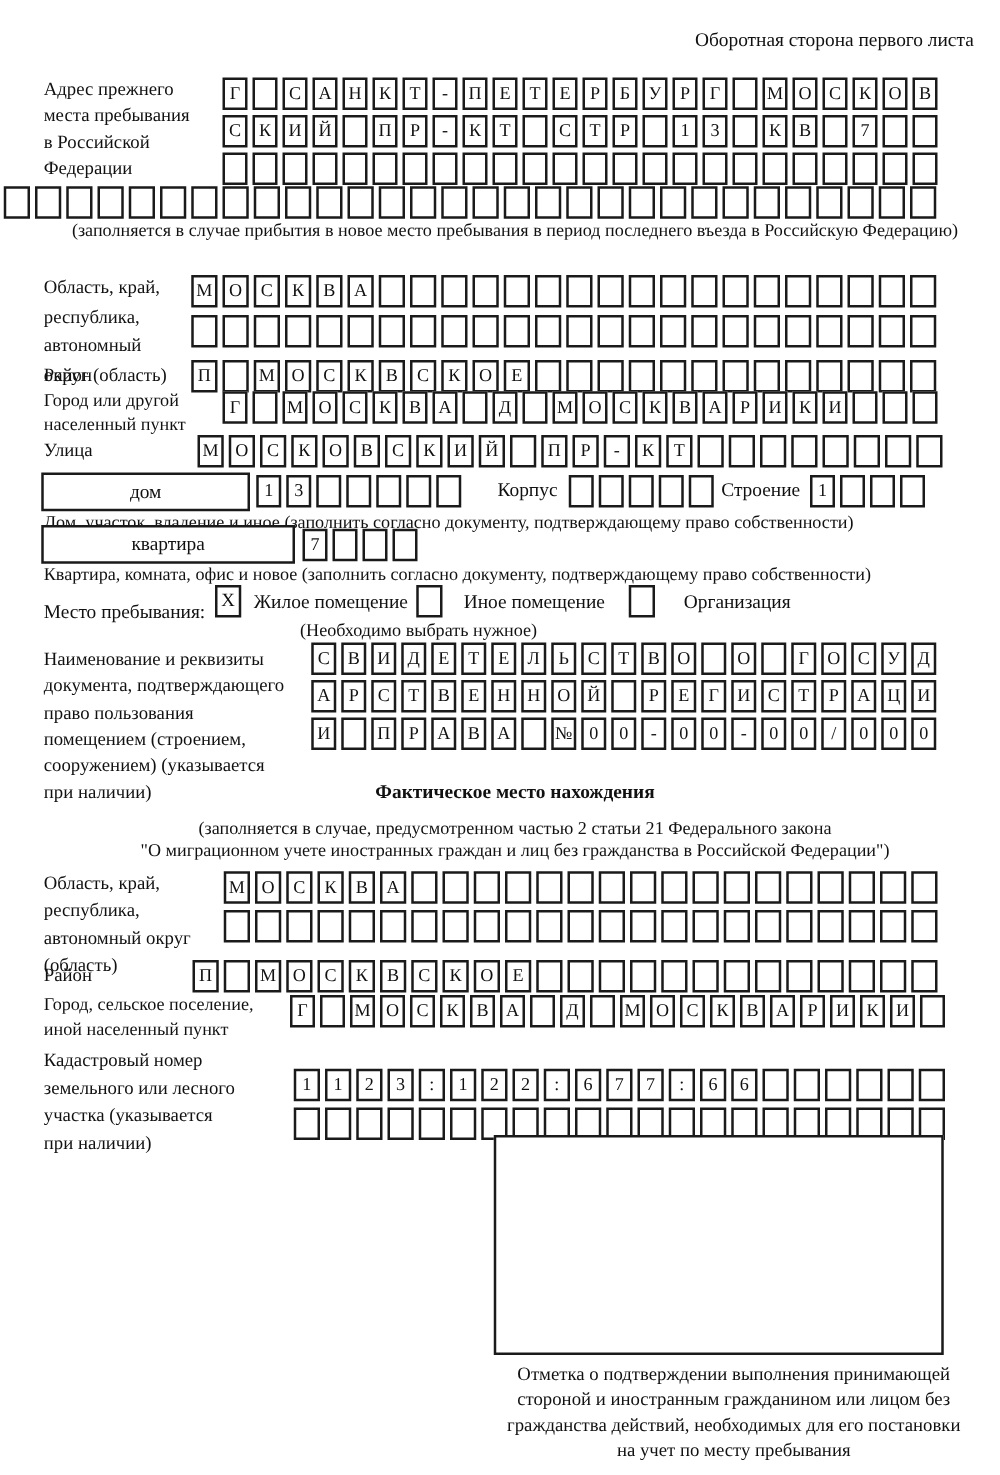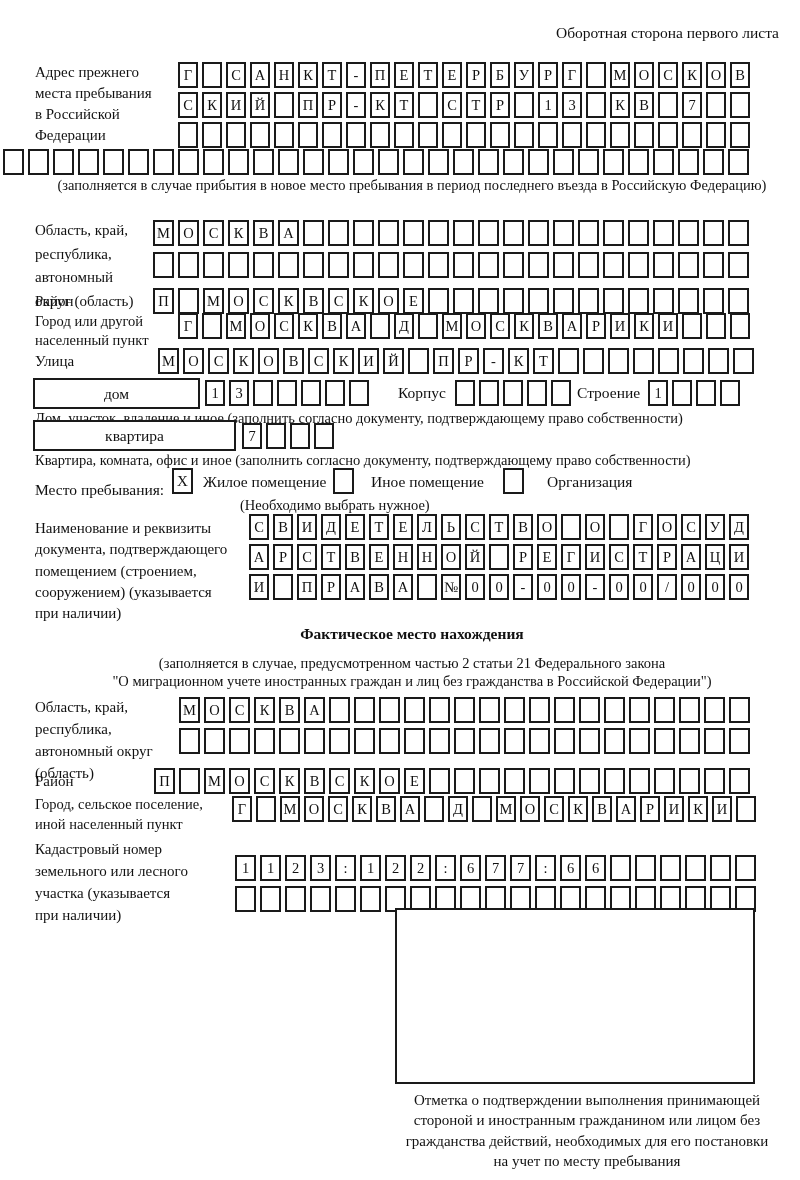--- a/index.html
+++ b/index.html
@@ -321,34 +321,35 @@
     </div>
   <div class="cap" style="left:35px;top:410px;">Дом, участок, владение и иное (заполнить согласно документу, подтверждающему право собственности)</div>
 
   <div class="rfield" style="left:33px;top:420px;width:203px;height:31px;">квартира</div>
   <div class="row" style="left:242px;top:423px;">
       <span class="cb">7</span>
       <span class="cb"></span>
       <span class="cb"></span>
       <span class="cb"></span>
     </div>
-  <div class="cap" style="left:35px;top:452px;">Квартира, комната, офис и иное (заполнить согласно документу, подтверждающему право собственности)</div>
+  <div class="cap" style="left:35px;top:452px;">Квартира, комната, офис и новое (заполнить согласно документу, подтверждающему право собственности)</div>
 
   <div class="cap" style="left:35px;top:481px;font-size:15.5px;">Место пребывания:</div>
   <div class="chk" style="left:172px;top:468px;">X</div>
   <div class="cap" style="left:203px;top:473px;font-size:15.5px;font-family:Liberation Serif, serif;">Жилое помещение</div>
   <div class="chk" style="left:333px;top:468px;"></div>
   <div class="cap" style="left:371px;top:473px;font-size:15.5px;">Иное помещение</div>
   <div class="chk" style="left:503px;top:468px;"></div>
   <div class="cap" style="left:547px;top:473px;font-size:15.5px;">Организация</div>
   <div class="cap" style="left:240px;top:497px;">(Необходимо выбрать нужное)</div>
 
   <div class="lbl lines" style="left:35px;top:518px;line-height:21.3px;">
       <div>Наименование и реквизиты</div>
       <div>документа, подтверждающего</div>
+      <div>право пользования</div>
       <div>помещением (строением,</div>
       <div>сооружением) (указывается</div>
       <div>при наличии)</div>
     </div>
   <div class="row" style="left:249px;top:514px;">
       <span class="cb">С</span>
       <span class="cb">В</span>
       <span class="cb">И</span>
       <span class="cb">Д</span>
       <span class="cb">Е</span>

